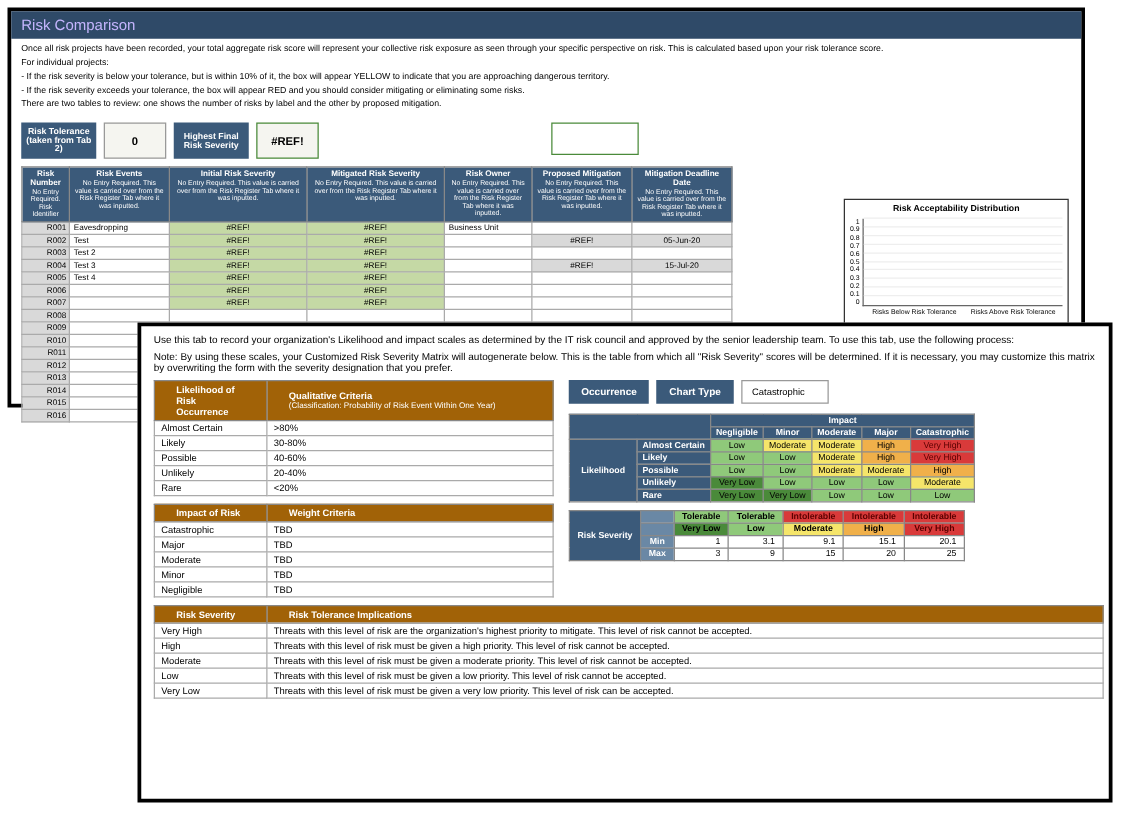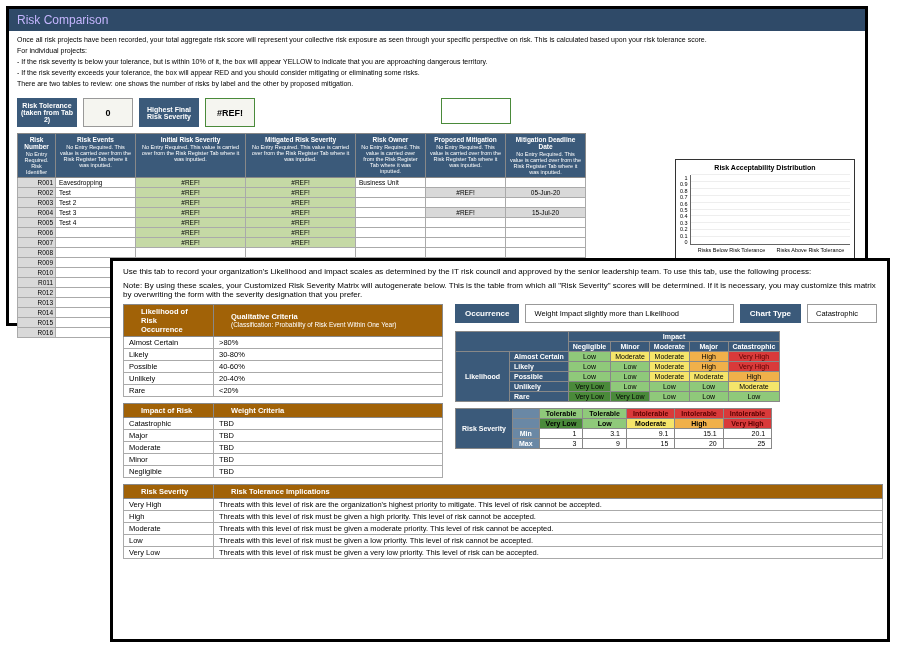--- a/index.html
+++ b/index.html
@@ -343,21 +343,20 @@
               <tr>
                 <td>Negligible</td>
                 <td>TBD</td>
               </tr>
             </tbody>
         </table>
       </div>
       <div class="rightcol">
         <div class="wrow">
           <div class="wbtn">Occurrence</div>
-          <div class="wval">Weight Impact slightly more than Likelihood</div>
           <div class="wbtn">Chart Type</div>
           <div class="wval" style="flex:0 0 70px">Catastrophic</div>
         </div>
         <table class="matrix" id="matrix">
             <tbody>
               <tr>
                 <th class="mh" rowspan="2" colspan="2"></th>
                 <th class="mh" colspan="5">Impact</th>
               </tr>
               <tr>

